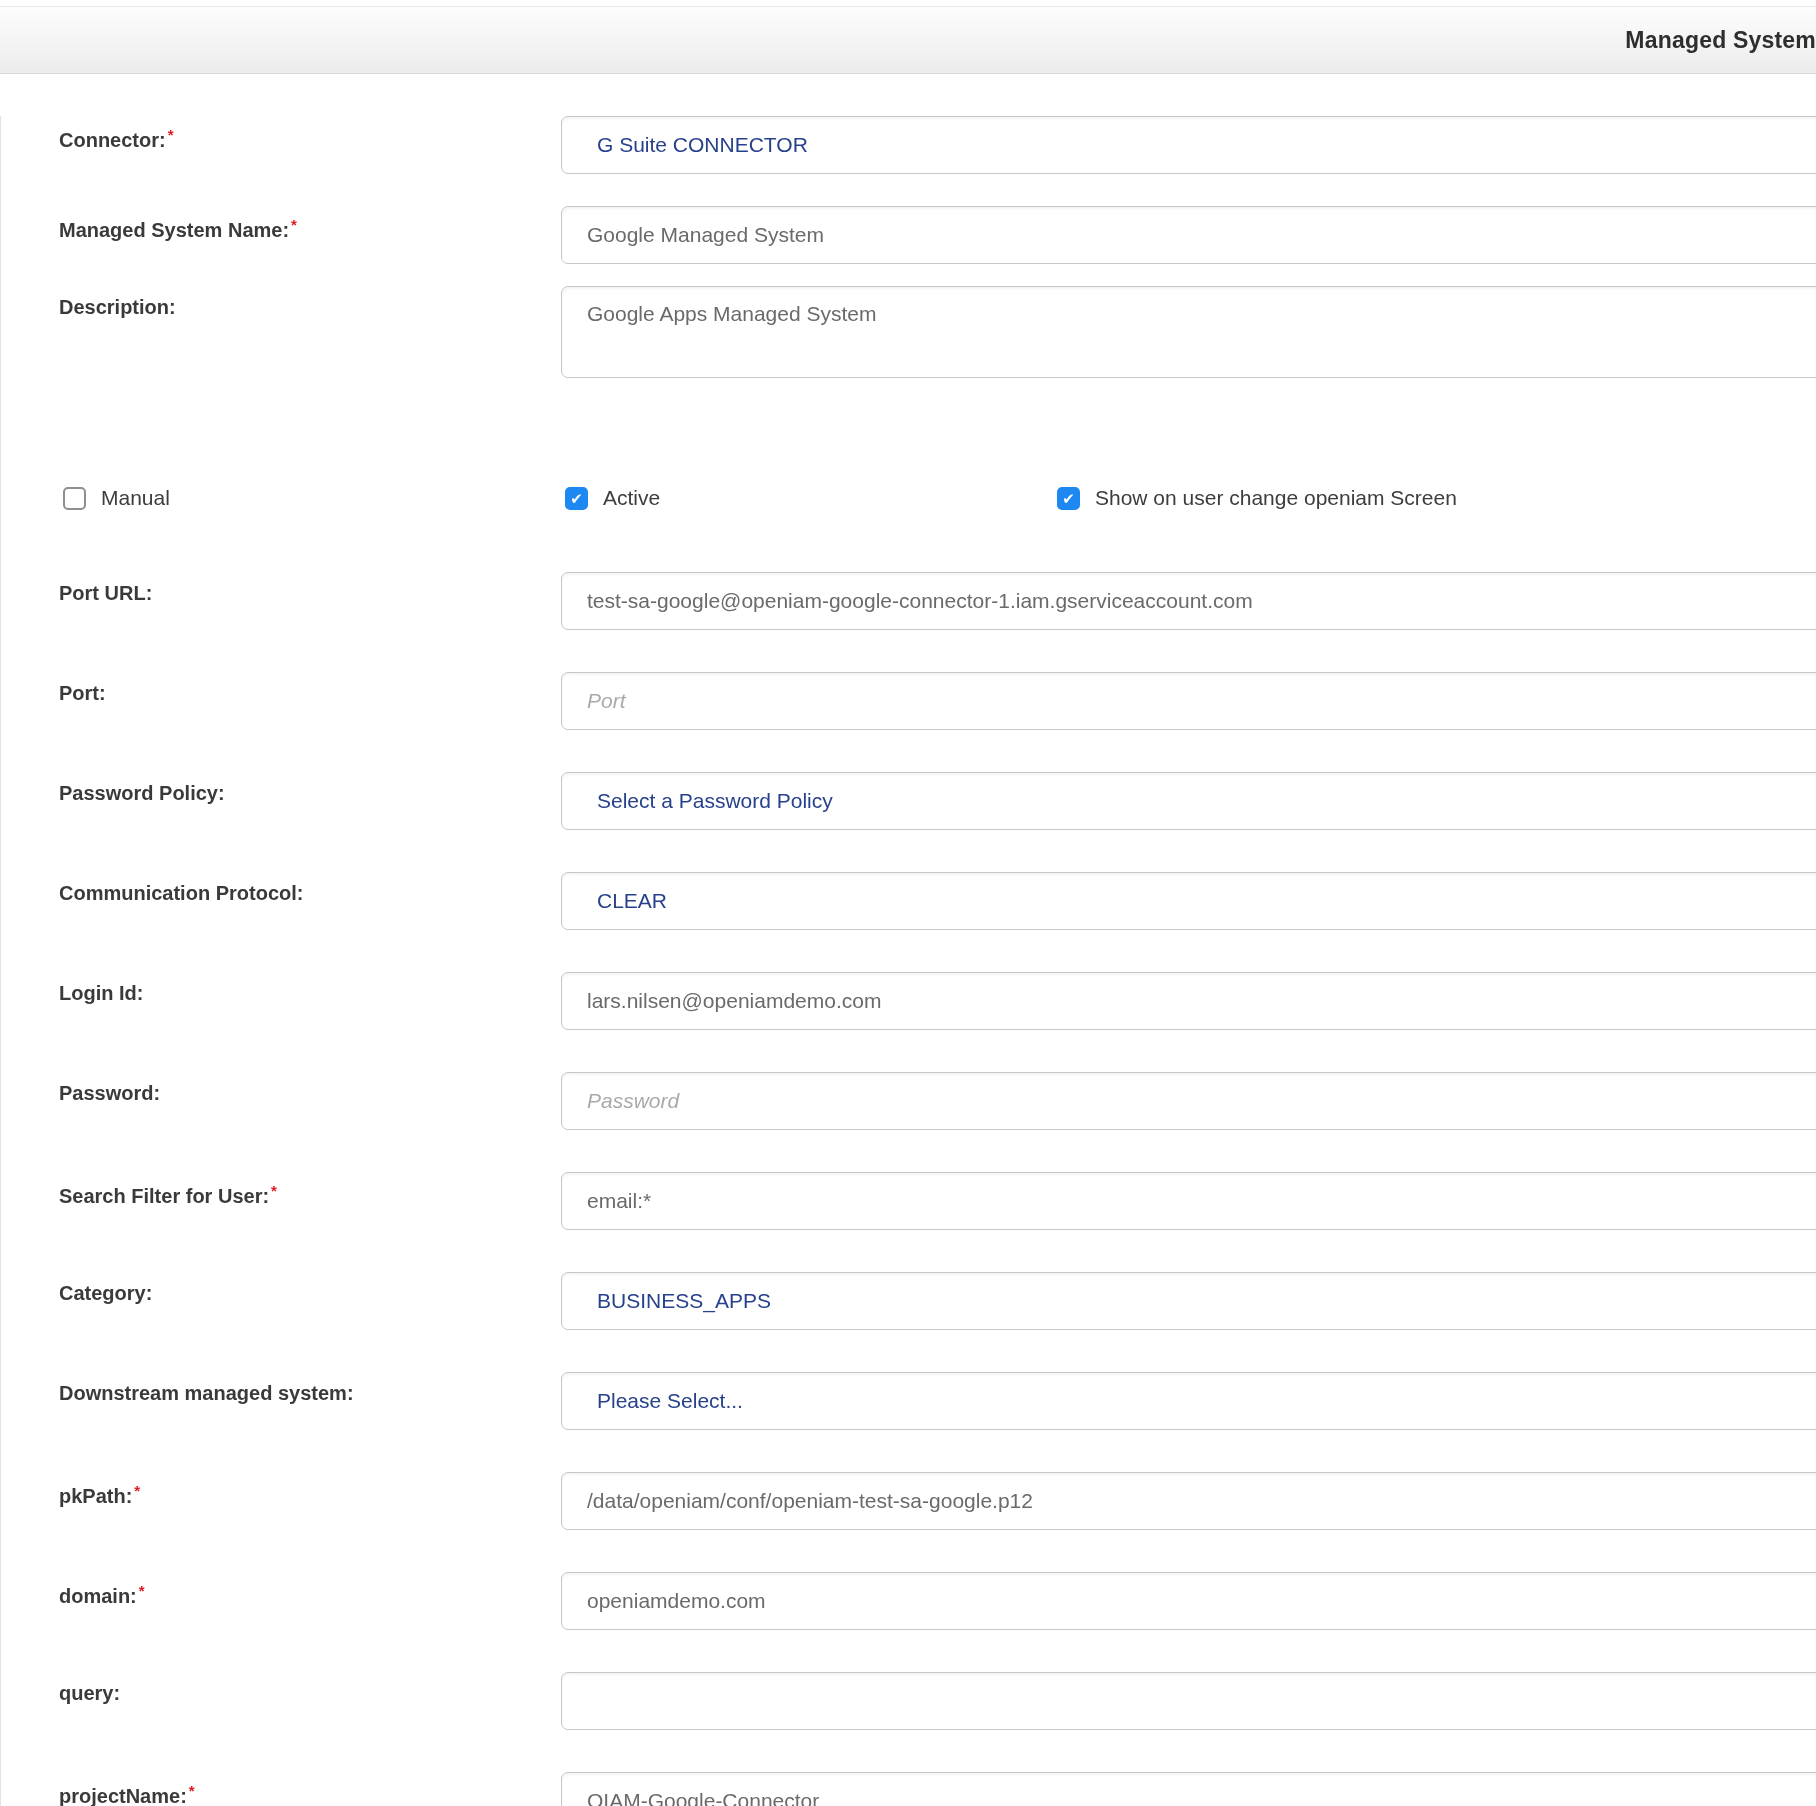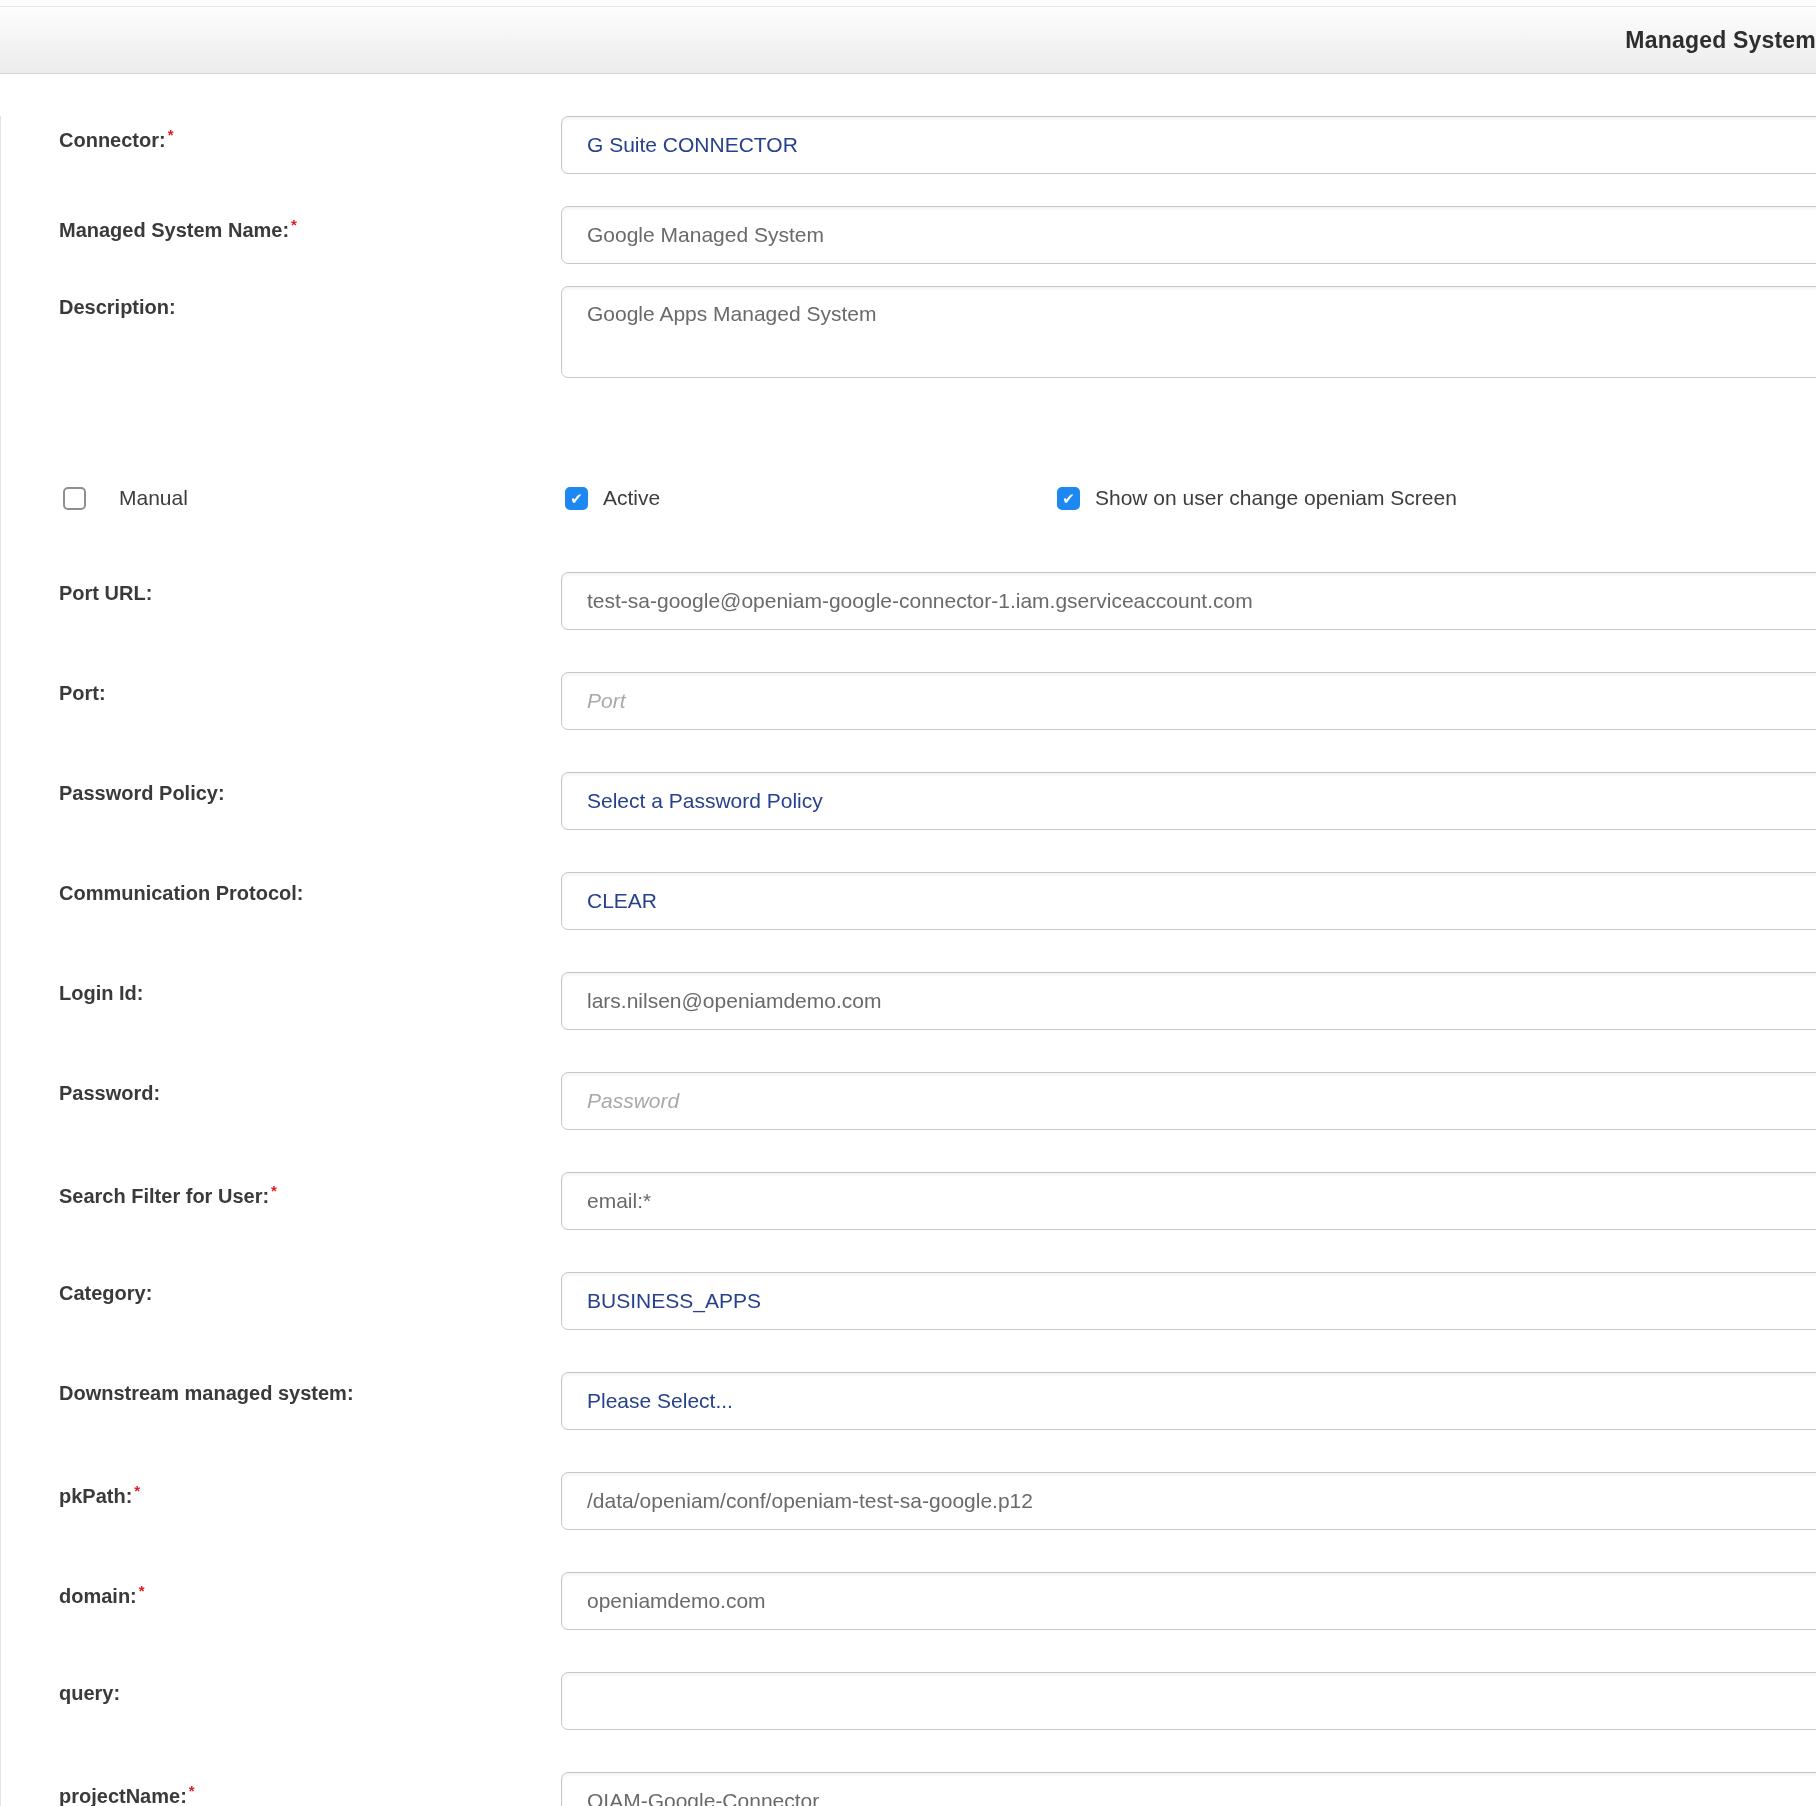--- a/index.html
+++ b/index.html
@@ -40,25 +40,25 @@
     border:1px solid #c7c7c7; border-radius:7px; background:#fff;
     box-shadow:inset 0 2px 3px rgba(0,0,0,0.05);
     font-family:"Liberation Sans", sans-serif;
     font-size:21px; color:#6a6a6a;
     padding:0 25px; outline:none;
   }
   .txt::placeholder, .ta::placeholder { color:#a9a9a9; font-style:italic; opacity:1; }
   .ta { padding:13px 25px; resize:none; line-height:1.35; }
   .ta-desc { height:92px; }
   .select { display:flex; align-items:center; cursor:pointer; }
-  .select span { color:#27418d; }
+  .select span { color:#27418d;margin-left:10px; }
   
   .cbrow { position:relative; height:24px; margin-top:96px; }
   .cb-group { position:absolute; top:0; display:flex; align-items:center; cursor:pointer; }
-  .cb-group.g1 { left:62px;gap:18px; } .cb-group.g2 { left:564px; } .cb-group.g3 { left:1056px; }
+  .cb-group.g1 { left:62px; } .cb-group.g2 { left:564px; } .cb-group.g3 { left:1056px; }
   .cb {
     width:23px; height:23px; border:2px solid #8f8f8f; border-radius:5px; background:#fff;
     display:flex; align-items:center; justify-content:center; flex:0 0 auto;
   }
   .cb.checked { background:#1e88f2; border-color:#1e88f2; }
   .cb.checked::after { content:"\2714"; color:#fff; font-size:15px; line-height:1; }
   .cb-label { margin-left:15px; font-size:21px; color:#3d3d3d; white-space:nowrap; }
 </style>
 </head>
 <body>

